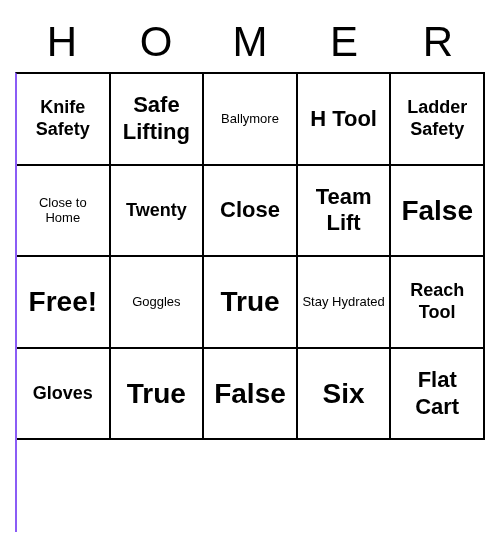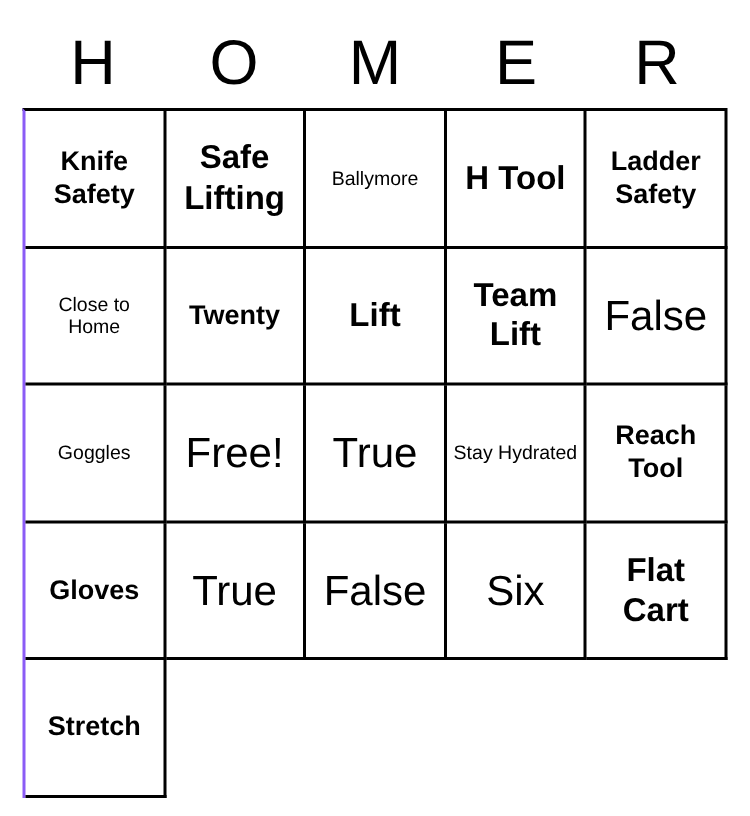--- a/index.html
+++ b/index.html
@@ -66,21 +66,21 @@
       color: #000;
     }
 
     .cell-text.large {
       font-size: 22px;
       font-weight: bold;
     }
 
     .cell-text.xlarge {
       font-size: 28px;
-      font-weight: normal;
+      font-weight: bold;
     }
 
     .cell-text.medium {
       font-size: 18px;
       font-weight: bold;
     }
 
     .cell-text.small {
       font-size: 13px;
     }
@@ -112,33 +112,33 @@
       <div class="bingo-cell">
         <span class="cell-text medium">Ladder Safety</span>
       </div>
       <div class="bingo-cell">
         <span class="cell-text small">Close to Home</span>
       </div>
       <div class="bingo-cell">
         <span class="cell-text medium">Twenty</span>
       </div>
       <div class="bingo-cell">
-        <span class="cell-text large">Lift</span>
+        <span class="cell-text large">Close</span>
       </div>
       <div class="bingo-cell">
         <span class="cell-text large">Team Lift</span>
       </div>
       <div class="bingo-cell">
         <span class="cell-text xlarge">False</span>
       </div>
       <div class="bingo-cell">
-        <span class="cell-text small">Goggles</span>
+        <span class="cell-text xlarge">Free!</span>
       </div>
       <div class="bingo-cell">
-        <span class="cell-text xlarge">Free!</span>
+        <span class="cell-text small">Goggles</span>
       </div>
       <div class="bingo-cell">
         <span class="cell-text xlarge">True</span>
       </div>
       <div class="bingo-cell">
         <span class="cell-text small">Stay Hydrated</span>
       </div>
       <div class="bingo-cell">
         <span class="cell-text medium">Reach Tool</span>
       </div>
@@ -150,17 +150,14 @@
       </div>
       <div class="bingo-cell">
         <span class="cell-text xlarge">False</span>
       </div>
       <div class="bingo-cell">
         <span class="cell-text xlarge">Six</span>
       </div>
       <div class="bingo-cell">
         <span class="cell-text large">Flat Cart</span>
       </div>
-      <div class="bingo-cell">
-        <span class="cell-text medium">Stretch</span>
-      </div>
     </div>
 </div>
 
 </body></html>

